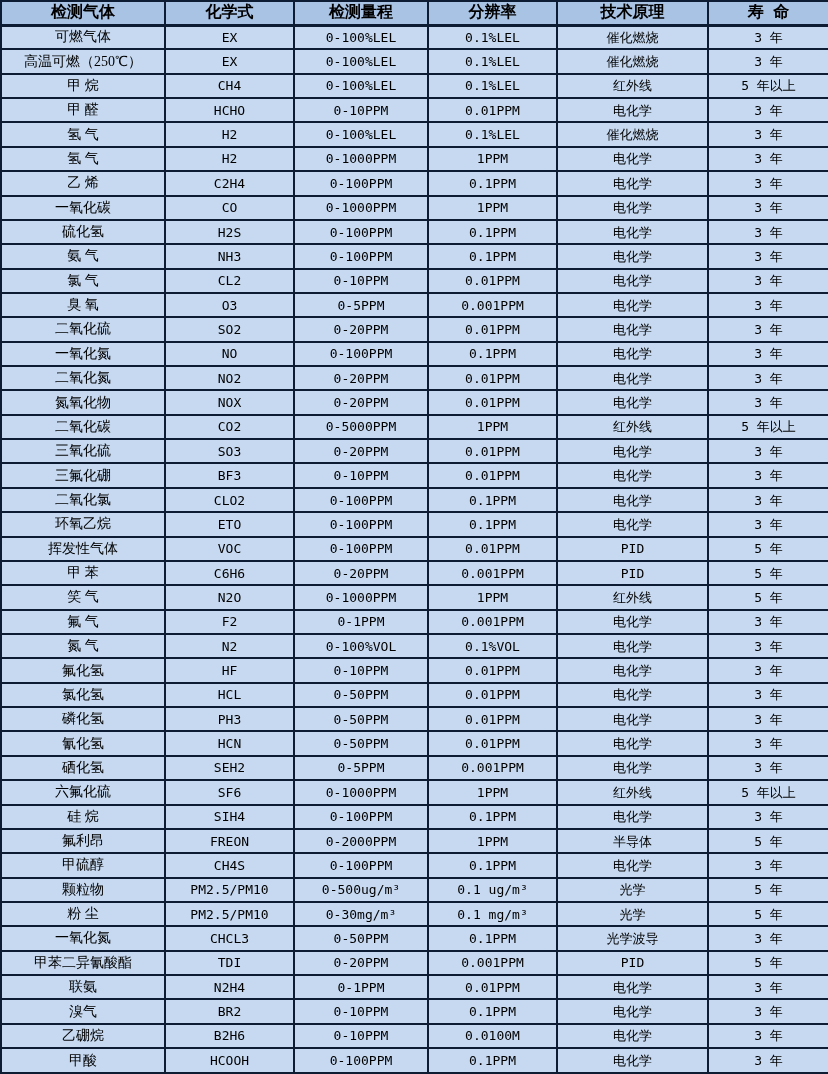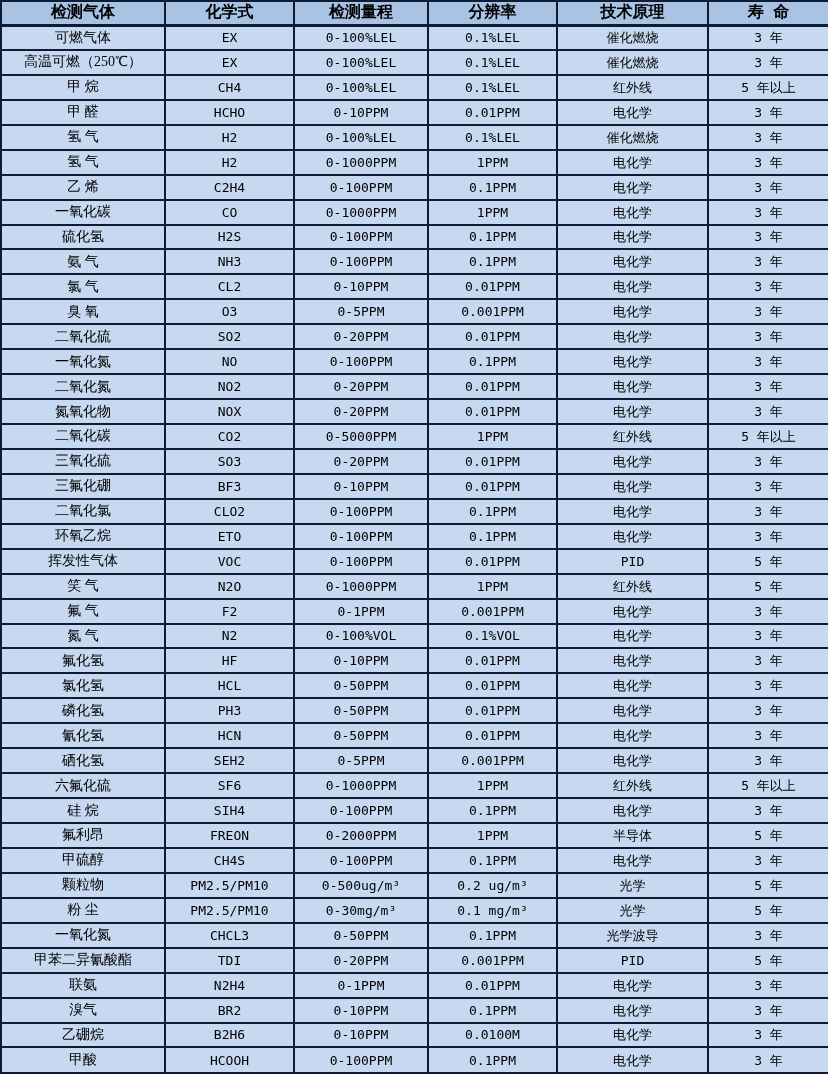--- a/index.html
+++ b/index.html
@@ -245,20 +245,28 @@
   </tr>
       <tr>
     <td class="gas">挥发性气体</td>
     <td>VOC</td>
     <td>0-100PPM</td>
     <td>0.01PPM</td>
     <td>PID</td>
     <td>5 年</td>
   </tr>
       <tr>
+    <td class="gas">甲  苯</td>
+    <td>C6H6</td>
+    <td>0-20PPM</td>
+    <td>0.001PPM</td>
+    <td>PID</td>
+    <td>5 年</td>
+  </tr>
+      <tr>
     <td class="gas">笑  气</td>
     <td>N2O</td>
     <td>0-1000PPM</td>
     <td>1PPM</td>
     <td>红外线</td>
     <td>5 年</td>
   </tr>
       <tr>
     <td class="gas">氟  气</td>
     <td>F2</td>
@@ -344,21 +352,21 @@
     <td>CH4S</td>
     <td>0-100PPM</td>
     <td>0.1PPM</td>
     <td>电化学</td>
     <td>3 年</td>
   </tr>
       <tr>
     <td class="gas">颗粒物</td>
     <td>PM2.5/PM10</td>
     <td>0-500ug/m³</td>
-    <td>0.2 ug/m³</td>
+    <td>0.1 ug/m³</td>
     <td>光学</td>
     <td>5 年</td>
   </tr>
       <tr>
     <td class="gas">粉  尘</td>
     <td>PM2.5/PM10</td>
     <td>0-30mg/m³</td>
     <td>0.1 mg/m³</td>
     <td>光学</td>
     <td>5 年</td>

